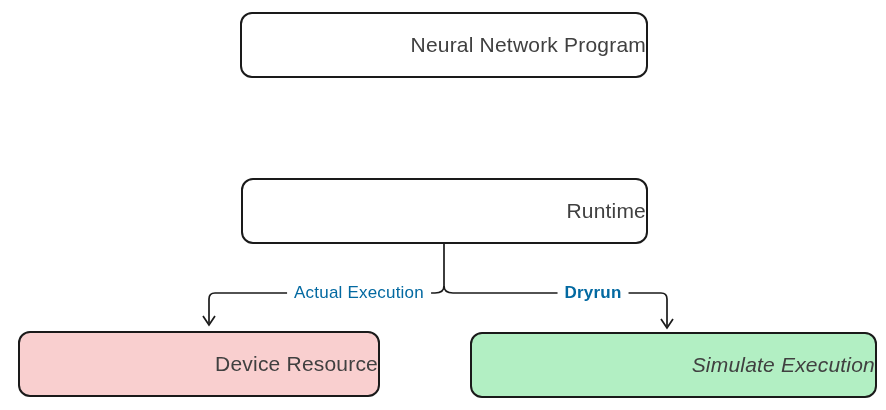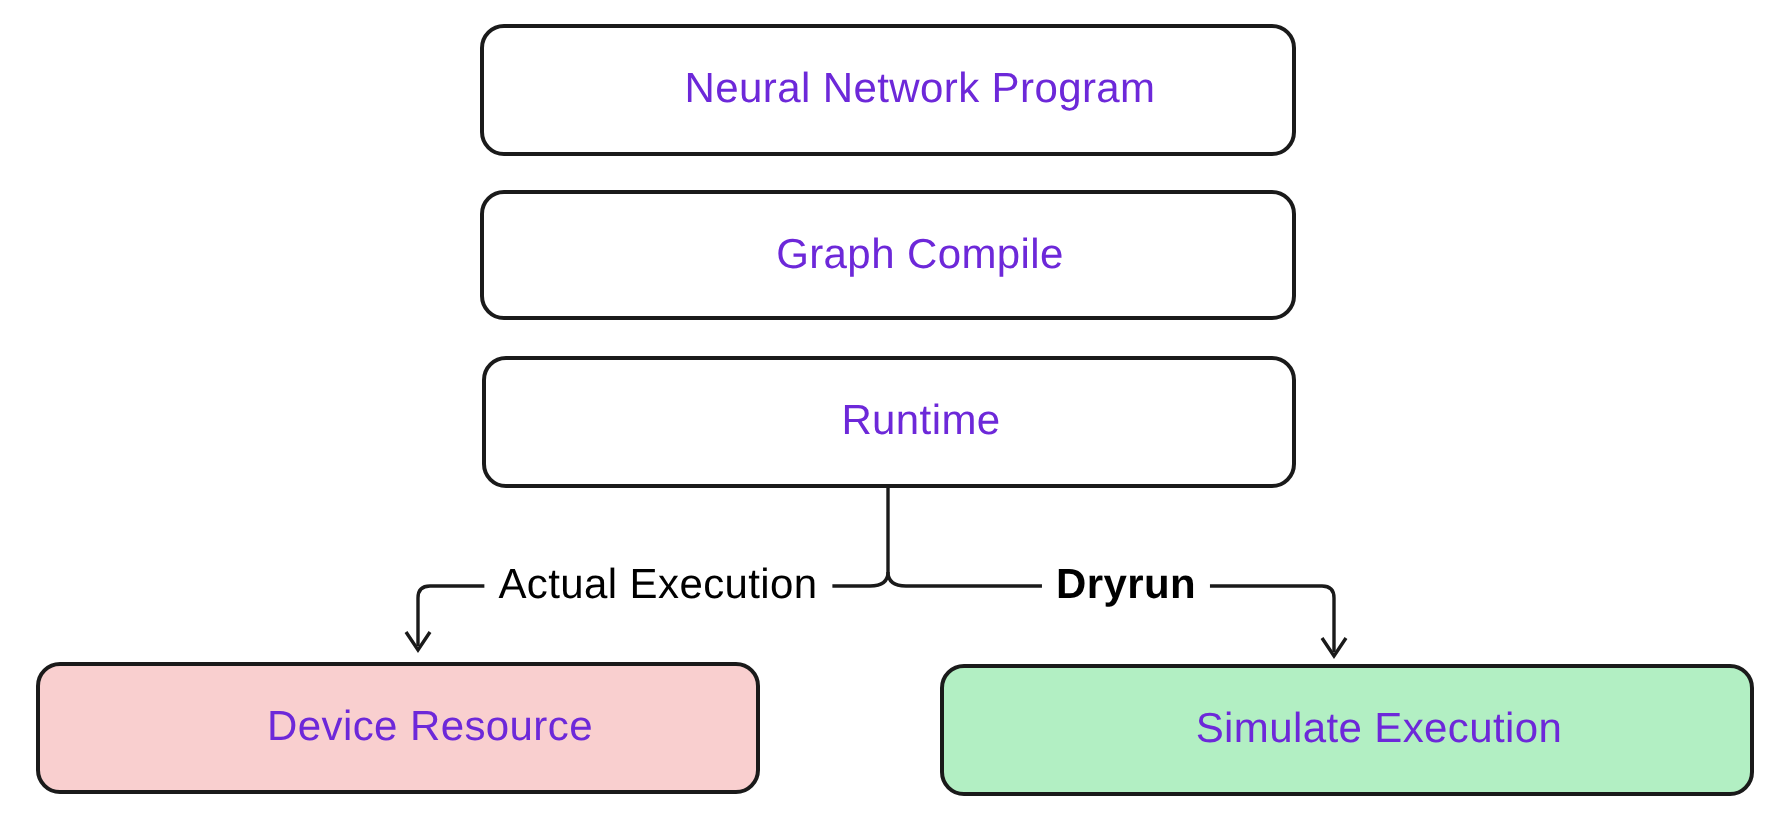--- a/index.html
+++ b/index.html
@@ -16,23 +16,23 @@
     overflow: hidden;
   }
   .node {
     position: absolute;
     box-sizing: border-box;
     border: 2px solid #1a1a1a;
     border-radius: 12px;
     background: #ffffff;
     display: flex;
     align-items: center;
-    justify-content: center;
+    justify-content: flex-end;
     font-size: 21px;
-    color: #6d28d9;
+    color: #404040;
     letter-spacing: 0.2px;
     padding-left: 32px;
   }
   .node.fill-pink  { background: #f9cfcf; }
   .node.fill-green { background: #b2efc3; }
   .edge-svg {
     position: absolute;
     left: 0; top: 0;
     width: 886px;
     height: 410px;
@@ -40,24 +40,25 @@
   .edge-svg path, .edge-svg polyline {
     fill: none;
     stroke: #1a1a1a;
     stroke-width: 1.7;
   }
   .edge-label {
     position: absolute;
     transform: translate(-50%, -50%);
     background: #ffffff;
     padding: 0 7px;
-    font-size: 21px;
-    color: #000000;
+    font-size: 17px;
+    color: #0369a1;
     white-space: nowrap;
     letter-spacing: 0.2px;
+    margin-left: 30px;
   }
 </style>
 </head>
 <body>
 
 <div class="canvas">
 
   <svg class="edge-svg" viewBox="0 0 886 410" aria-hidden="true">
 
     <path d="M444,244 L444,286"></path>
@@ -69,29 +70,26 @@
     <polyline points="661,319 667,328 673,319"></polyline>
   </svg>
 
   <div class="edge-label" style="left:329px; top:293px;">Actual Execution</div>
   <div class="edge-label" style="left:563px; top:293px;font-weight:bold;">Dryrun</div>
 
   <div class="node" style="left:240px; top:12px; width:408px; height:66px;">
     <span>Neural Network Program</span>
   </div>
 
-  <div class="node" style="left:240px; top:95px; width:408px; height:65px;">
-    <span>Graph Compile</span>
-  </div>
 
   <div class="node" style="left:241px; top:178px; width:407px; height:66px;">
     <span>Runtime</span>
   </div>
 
   <div class="node fill-pink" style="left:18px; top:331px; width:362px; height:66px;">
     <span>Device Resource</span>
   </div>
 
-  <div class="node fill-green" style="left:470px; top:332px; width:407px; height:66px;">
+  <div class="node fill-green" style="left:470px; top:332px; width:407px; height:66px;font-style:italic;">
     <span>Simulate Execution</span>
   </div>
 
 </div>
 
 </body></html>

